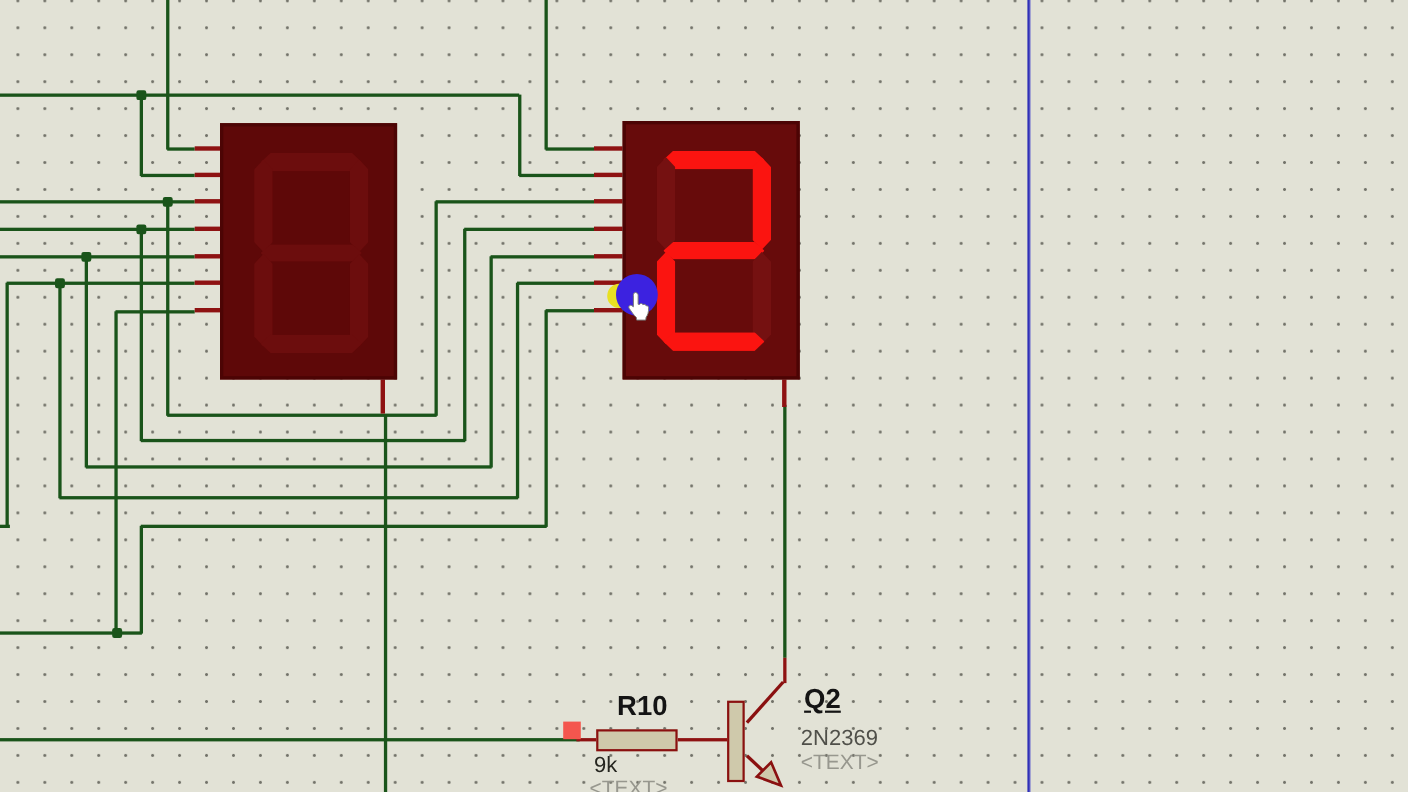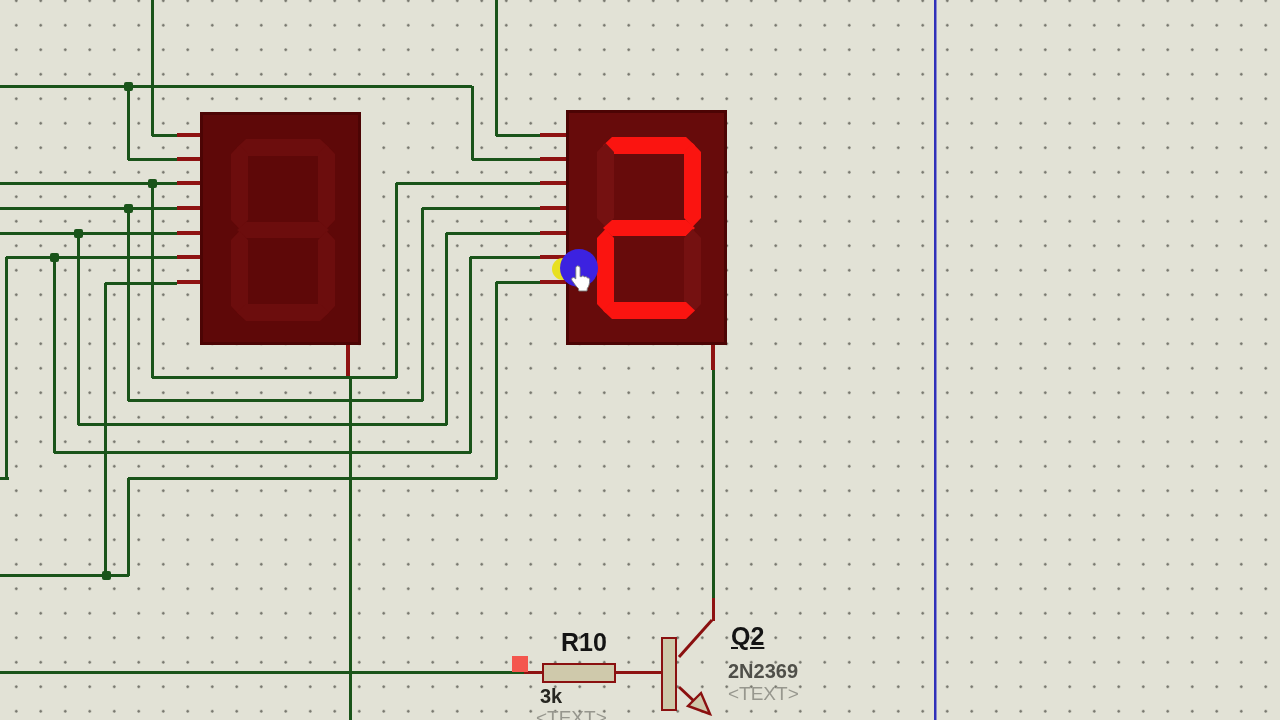--- a/index.html
+++ b/index.html
@@ -14,21 +14,21 @@
   .wire{position:absolute;}
   .jdot{position:absolute;border-radius:2px;}
   .display{position:absolute;box-sizing:border-box;}
   .digit{position:absolute;width:104px;height:182px;}
   .seg{position:absolute;}
   .seg.h{clip-path:polygon(0 50%,9px 0,calc(100% - 9px) 0,100% 50%,calc(100% - 9px) 100%,9px 100%);}
   .seg.v{clip-path:polygon(50% 0,100% 9px,100% calc(100% - 9px),50% 100%,0 calc(100% - 9px),0 9px);}
   .comp-body{position:absolute;box-sizing:border-box;}
   .lbl{position:absolute;white-space:nowrap;line-height:1;}
   .lbl.ref{font-size:25px;font-weight:bold;color:#141414;}
-  .lbl.val{font-size:20px;color:#26262*0;color:#262620;font-weight:bold;}
+  .lbl.val{font-size:20px;color:#26262*0;color:#262620;}
   .lbl.ph{font-size:19px;color:#97978e;}
   #sheet-border{position:absolute;top:0;height:720px;}
   #svg-overlay{position:absolute;left:0;top:0;pointer-events:none;}
   .cursor-layer{position:absolute;left:0;top:0;}
 </style>
 </head>
 <body>
 
 <div id="canvas">
   <div id="wire-layer">
@@ -123,21 +123,21 @@
         </div>
       </div>
     </div>
   <div id="component-layer">
       <div class="comp-body" style="left: 512px; top: 656px; width: 16px; height: 16px; background: rgb(244, 86, 78);"></div>
       <div class="comp-body" style="left: 542px; top: 663px; width: 74px; height: 20px; background: rgb(207, 201, 171); border: 2px solid rgb(138, 16, 16);"></div>
       <div class="comp-body" style="left: 661px; top: 637px; width: 16px; height: 74px; background: rgb(207, 201, 171); border: 2px solid rgb(138, 16, 16);"></div>
     </div>
 
   <div class="lbl ref" style="left: 561px; top: 630px;">R10</div>
-  <div class="lbl val" style="left: 540px; top: 686px;">3k</div>
+  <div class="lbl val" style="left: 540px; top: 686px;">9k</div>
   <div class="lbl ph" style="left: 536px; top: 708px;">&lt;TEXT&gt;</div>
 
   <div class="lbl ref" style="left: 731px; top: 624px; text-decoration: underline;">Q2</div>
   <div class="lbl val" style="left: 728px; top: 661px; color: rgb(79, 79, 73);">2N2369</div>
   <div class="lbl ph" style="left: 728px; top: 684px;">&lt;TEXT&gt;</div>
 
   <div id="sheet-border" style="left: 934px; width: 2px; background: rgb(48, 48, 184); box-shadow: rgb(138, 138, 208) 1px 0px 0px;"></div>
 
   <svg id="svg-overlay" width="1280" height="720">
       <line x1="712" y1="620" x2="679" y2="657" stroke="#8a1010" stroke-width="3"></line>

